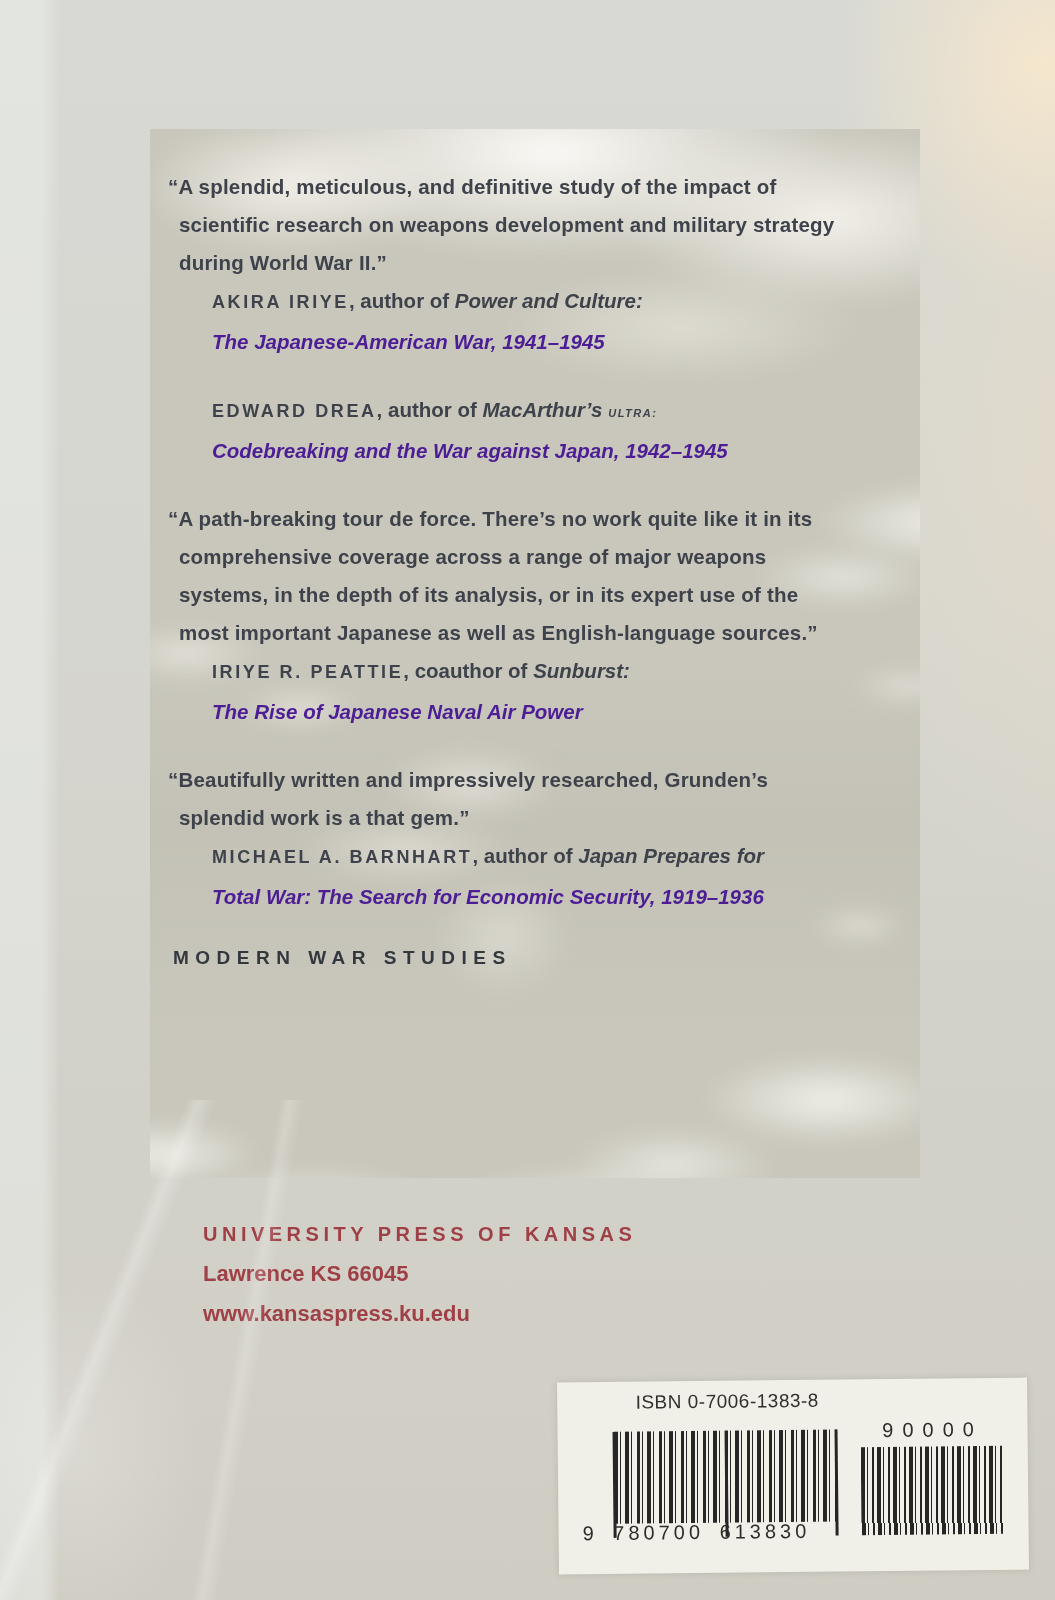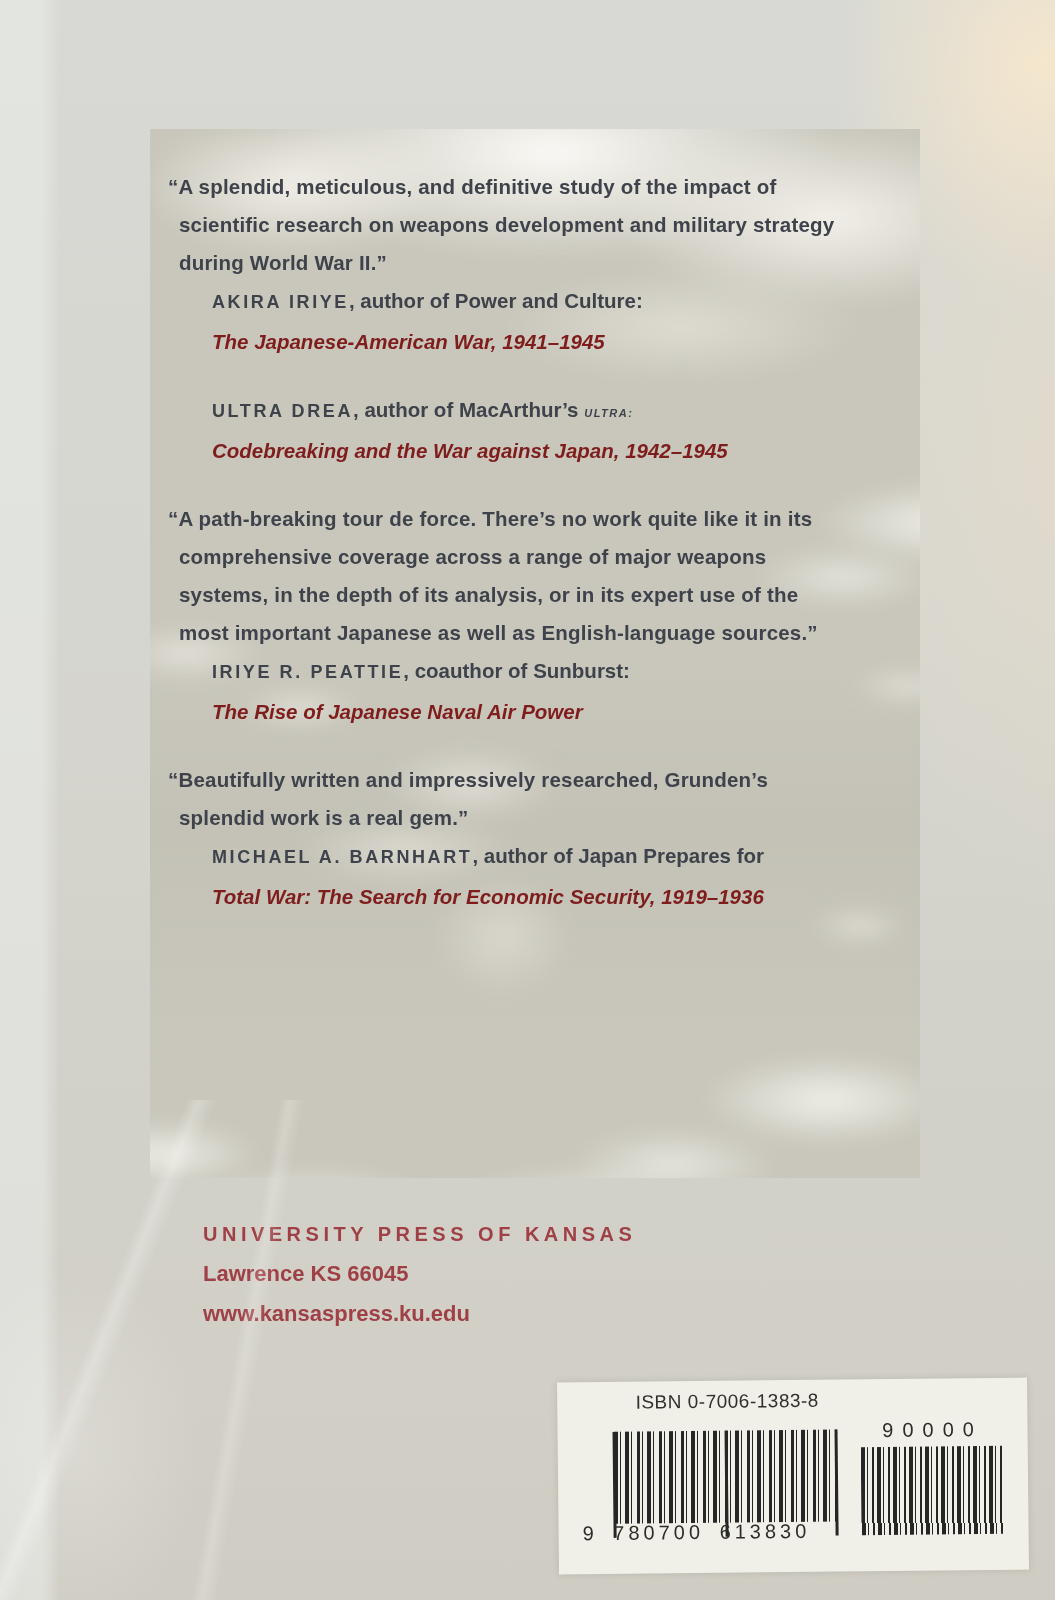--- a/index.html
+++ b/index.html
@@ -54,23 +54,23 @@
   .panel-content{position:relative;z-index:2;}
 
   
   .quote-block{margin:0 0 30px 0;max-width:660px;}
   .quote-text{
     font-size:20.5px;font-weight:bold;line-height:38px;color:#3e434b;
     text-indent:-11px;letter-spacing:0.2px;
   }
   .attrib{margin-left:33px;font-size:20.5px;font-weight:bold;line-height:38px;color:#3e434b;}
   .attrib .rev-name{font-size:18px;letter-spacing:2.6px;}
-  .attrib .work-italic{}
+  .attrib .work-italic{font-style:italic;}
   .attrib .work-caps{font-style:italic;font-size:11px;letter-spacing:1.5px;}
-  .attrib-line2{margin-left:33px;font-size:20.5px;font-weight:bold;font-style:italic;line-height:38px;color:#7f1d1d;}
+  .attrib-line2{margin-left:33px;font-size:20.5px;font-weight:bold;font-style:italic;line-height:38px;color:#4c1d95;}
 
   .series{
     margin:31px 0 0 -6px;font-size:19px;font-weight:bold;letter-spacing:6.5px;color:#33383f;
   }
 
   
   .publisher{position:absolute;left:203px;top:1214px;color:#9f4047;font-weight:bold;}
   .pub-name{font-size:20px;letter-spacing:4.5px;line-height:40px;}
   .pub-address{font-size:22px;line-height:40px;}
   .pub-web{font-size:22px;line-height:40px;}
@@ -121,36 +121,37 @@
 
     <div class="panel-content">
 
       <div class="quote-block">
         <div class="quote-text">“A splendid, meticulous, and definitive study of the impact of scientific research on weapons development and military strategy during World War II.”</div>
         <div class="attrib"><span class="rev-name">AKIRA IRIYE</span><span>, author of </span><span class="work-italic">Power and Culture:</span><span class="work-caps"></span></div>
         <div class="attrib-line2">The Japanese-American War, 1941–1945</div>
       </div>
 
       <div class="quote-block">
-        <div class="attrib"><span class="rev-name">ULTRA DREA</span><span>, author of </span><span class="work-italic">MacArthur’s </span><span class="work-caps">ULTRA:</span></div>
+        <div class="attrib"><span class="rev-name">EDWARD DREA</span><span>, author of </span><span class="work-italic">MacArthur’s </span><span class="work-caps">ULTRA:</span></div>
         <div class="attrib-line2">Codebreaking and the War against Japan, 1942–1945</div>
       </div>
 
       <div class="quote-block">
         <div class="quote-text">“A path-breaking tour de force. There’s no work quite like it in its comprehensive coverage across a range of major weapons systems, in the depth of its analysis, or in its expert use of the most important Japanese as well as English-language sources.”</div>
         <div class="attrib"><span class="rev-name">IRIYE R. PEATTIE</span><span>, coauthor of </span><span class="work-italic">Sunburst:</span><span class="work-caps"></span></div>
         <div class="attrib-line2">The Rise of Japanese Naval Air Power</div>
       </div>
 
       <div class="quote-block">
-        <div class="quote-text">“Beautifully written and impressively researched, Grunden’s splendid work is a real gem.”</div>
+        <div class="quote-text">“Beautifully written and impressively researched, Grunden’s splendid work is a that gem.”</div>
         <div class="attrib"><span class="rev-name">MICHAEL A. BARNHART</span><span>, author of </span><span class="work-italic">Japan Prepares for</span><span class="work-caps"></span></div>
         <div class="attrib-line2">Total War: The Search for Economic Security, 1919–1936</div>
       </div>
 
+      <div class="series">MODERN WAR STUDIES</div>
     </div>
   </div>
 
   <div class="publisher">
     <div class="pub-name">UNIVERSITY PRESS OF KANSAS</div>
     <div class="pub-address">Lawrence KS 66045</div>
     <div class="pub-web">www.kansaspress.ku.edu</div>
   </div>
 
   <div class="sticker">

